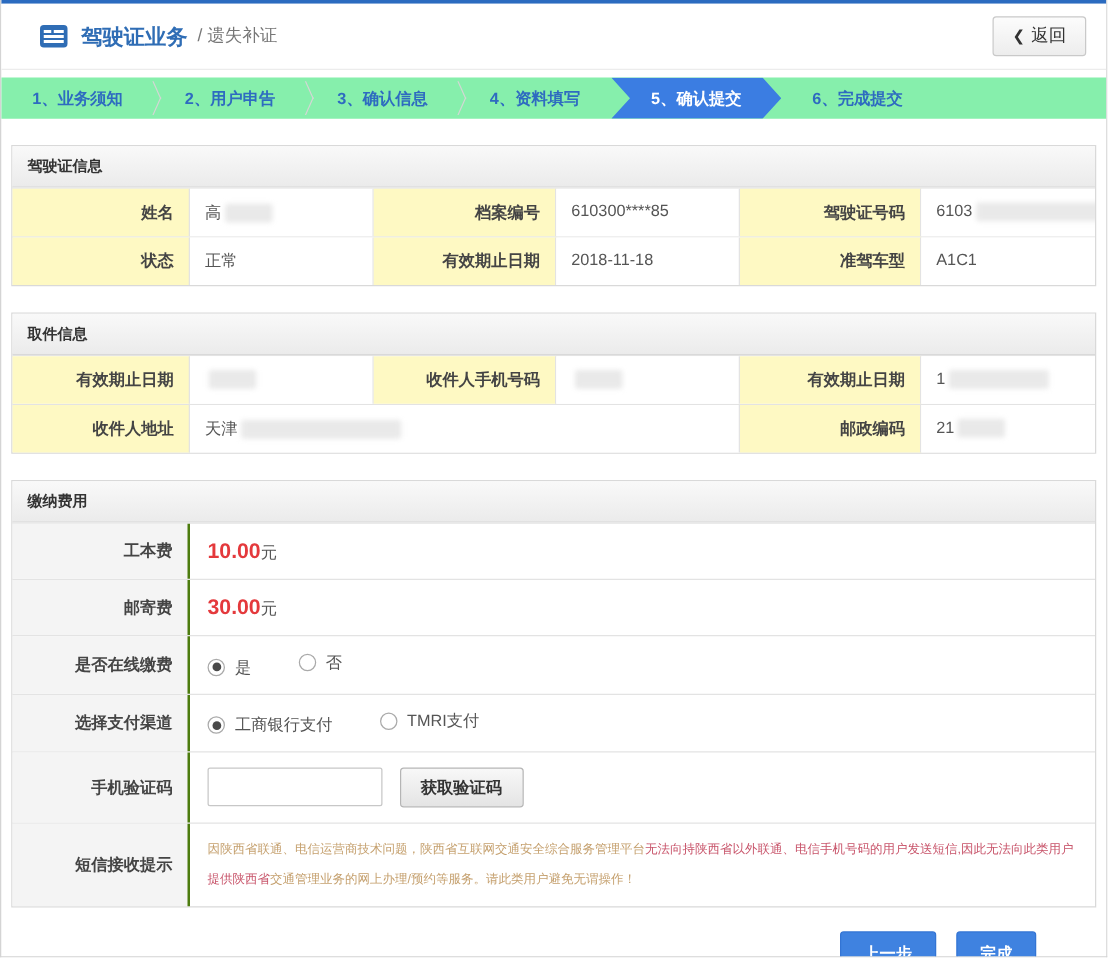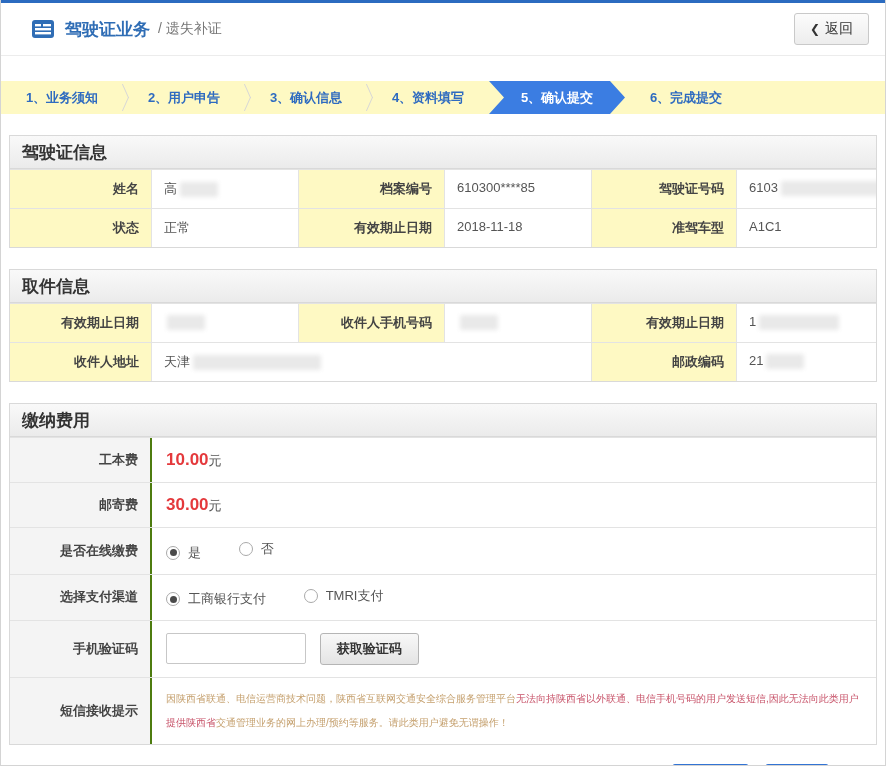--- a/index.html
+++ b/index.html
@@ -34,23 +34,23 @@
     padding: 6px 15px;
     background: linear-gradient(#fcfcfc, #ededed);
     border: 1px solid #c9c9c9; border-radius: 3px;
     font-size: 14px; color: #333; cursor: pointer;
   }
   .back-btn .chev { font-size: 12px; margin-right: 5px; color: #333; font-weight: bold; }
 
   
   .steps {
     display: flex;
-    background: #fef9c3;
+    background: #86efac;
     height: 33px;
-    margin-top: 25px;
+    margin-top: 6px;
     align-items: stretch;
   }
   .step {
     width: 122px;
     display: flex; align-items: center; justify-content: center;
     color: #2e6bc0; font-size: 13px; font-weight: bold;
     position: relative; cursor: pointer;
   }
   .step + .step::before {
     content: ""; position: absolute; left: 2px; top: 3px;
@@ -71,21 +71,21 @@
   .step.active + .step::before, .step.active + .step::after { display: none; }
   .steps .filler { flex: 1; }
 
   
   .section { margin: 21px 8px 0 8px; border: 1px solid #d9d9d9; }
   .section-hd {
     height: 33px; line-height: 33px;
     background: linear-gradient(#f9f9f9, #ebebeb);
     border-bottom: 1px solid #d9d9d9;
     padding-left: 12px;
-    font-size: 17px; font-weight: bold; color: #333;
+    font-size: 12px; font-weight: bold; color: #333;
   }
   .grid-row {
     display: grid;
     grid-template-columns: 142px 147px 146px 147px 145px 1fr;
     border-top: 1px solid #e3e3e3;
   }
   .grid-row:first-of-type { border-top: none; }
   .cell-label {
     background: #fef9c3;
     padding: 10px 12px;

